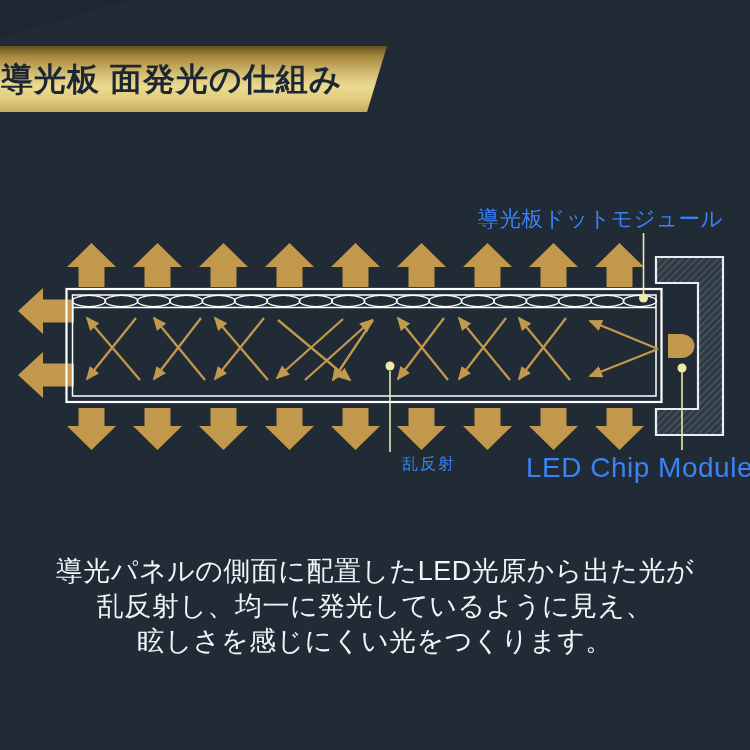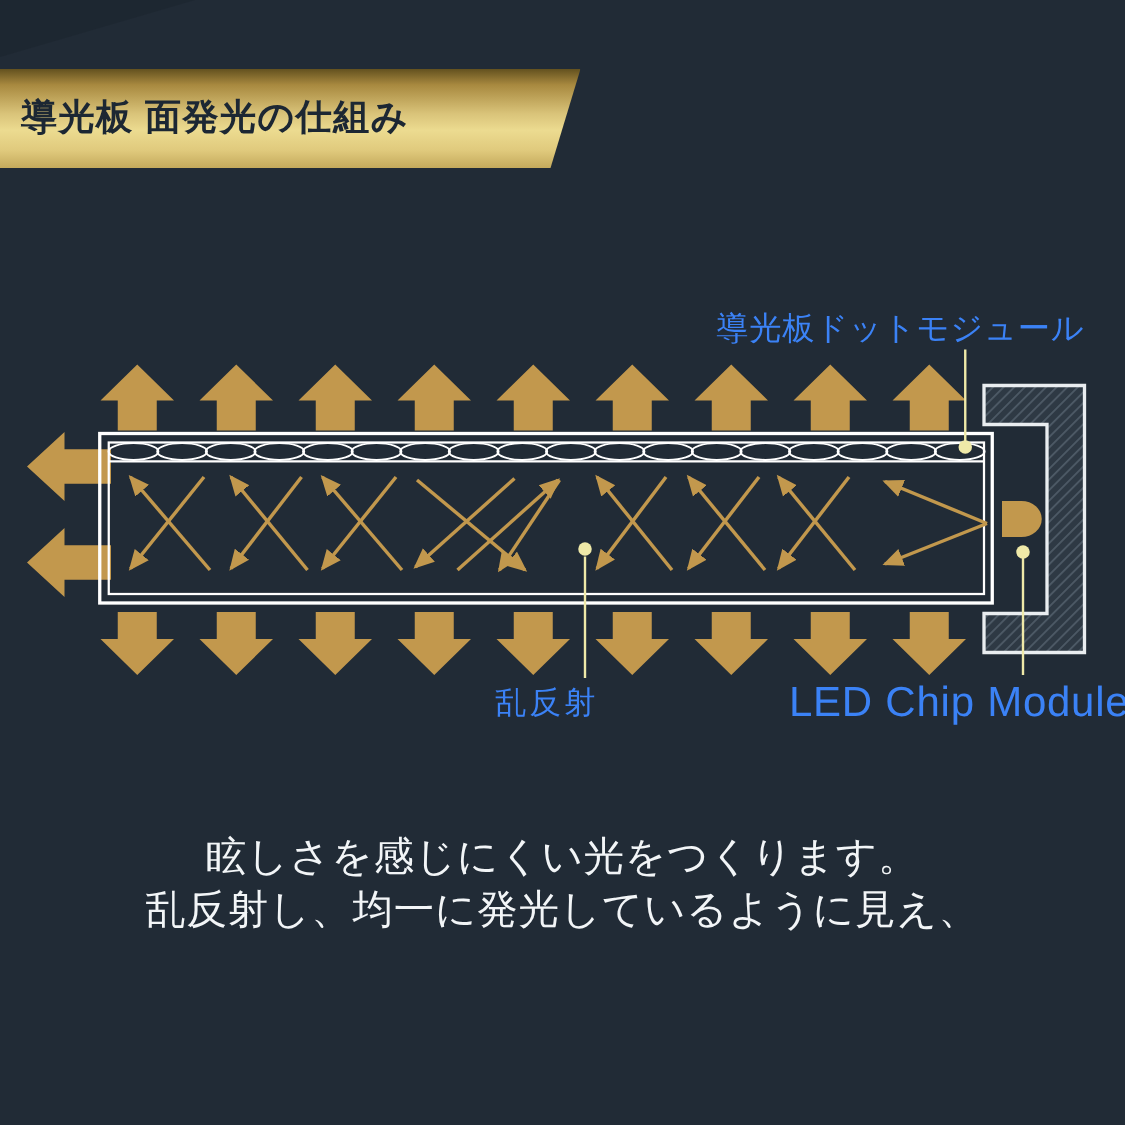--- a/index.html
+++ b/index.html
@@ -12,28 +12,28 @@
     position:absolute;top:0;left:0;width:130px;height:38px;
     background:#1b242e;opacity:.55;
     clip-path:polygon(0 0,100% 0,0 100%);
   }
   .banner{
     position:absolute;top:46px;left:0;width:387px;height:66px;
     background:linear-gradient(180deg,#63511f 0%,#a8893f 16%,#d9c379 45%,#ecdb90 62%,#e0ca7d 82%,#c4aa5c 100%);
     clip-path:polygon(0 0,387px 0,367px 66px,0 66px);
   }
   .banner .title{
-    display:block;line-height:66px;padding-left:14px;
-    font-size:24px;font-weight:bold;color:#1c2733;letter-spacing:1px;
+    display:block;line-height:66px;padding-left:1px;
+    font-size:32px;font-weight:bold;color:#1c2733;letter-spacing:1px;
     white-space:nowrap;
   }
   svg.diagram{position:absolute;left:0;top:0;width:750px;height:750px;}
   .lbl{position:absolute;color:#3b82f6;white-space:nowrap;}
   .lbl-dot-module{top:204px;right:27px;font-size:21.5px;letter-spacing:.5px;}
-  .lbl-diffuse{top:454px;left:330px;width:126px;text-align:left;font-size:21px;letter-spacing:2px;}
+  .lbl-diffuse{top:454px;left:330px;width:126px;text-align:right;font-size:16px;letter-spacing:2px;}
   .lbl-led{top:452px;left:526px;font-size:28px;letter-spacing:.5px;}
   .description{
     position:absolute;top:554px;left:0;width:750px;text-align:center;
     color:#f2f5f7;font-size:27px;line-height:35px;font-weight:500;letter-spacing:.5px;
   }
 </style>
 </head>
 <body>
 
 <div class="corner-shade"></div>
@@ -151,15 +151,16 @@
     <circle cx="682" cy="368" r="4.5" fill="#efe9a8"></circle>
     <line x1="682" y1="372" x2="682" y2="450" stroke="#efe9a8" stroke-width="1.6"></line>
   </g>
 </svg>
 
 <div class="lbl lbl-dot-module">導光板ドットモジュール</div>
 <div class="lbl lbl-diffuse">乱反射</div>
 <div class="lbl lbl-led">LED Chip Module</div>
 
 <div class="description">
+  <div>導光パネルの側面に配置したLED光原から出た光が</div>
+  <div>乱反射し、均一に発光しているように見え、</div>
   <div>眩しさを感じにくい光をつくります。</div>
-  <div>乱反射し、均一に発光しているように見え、</div>
 </div>
 
 </body></html>

